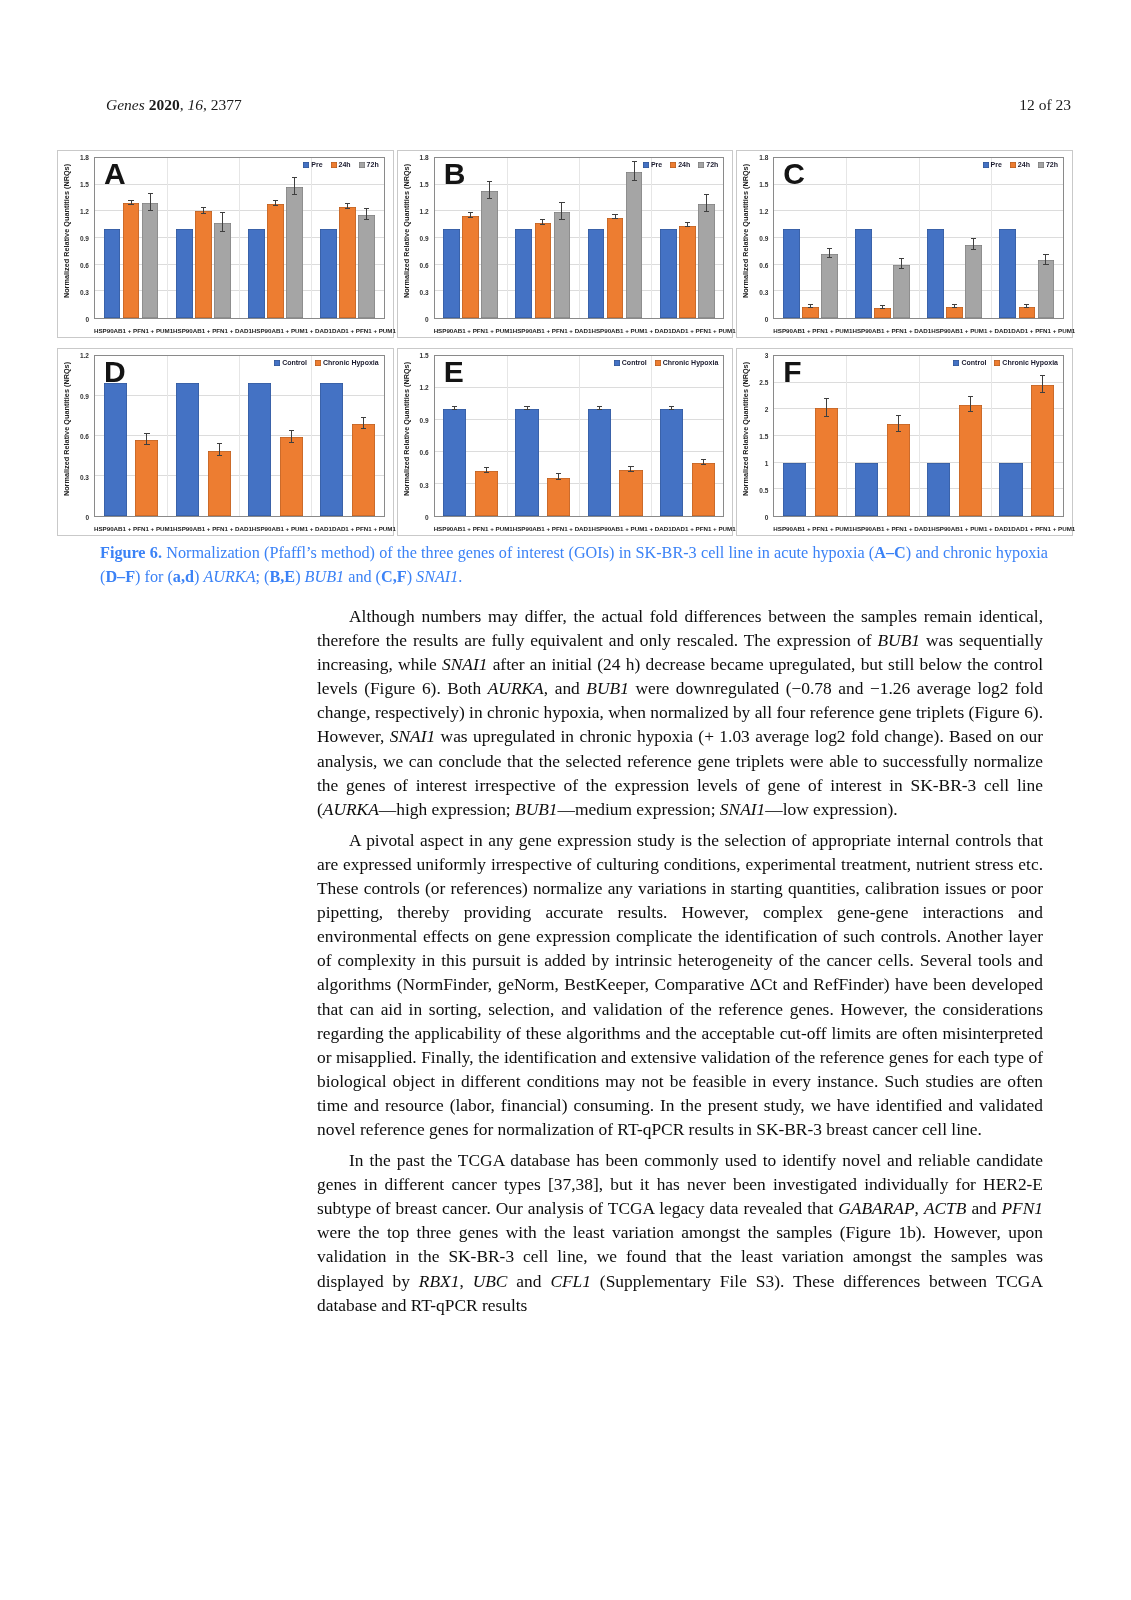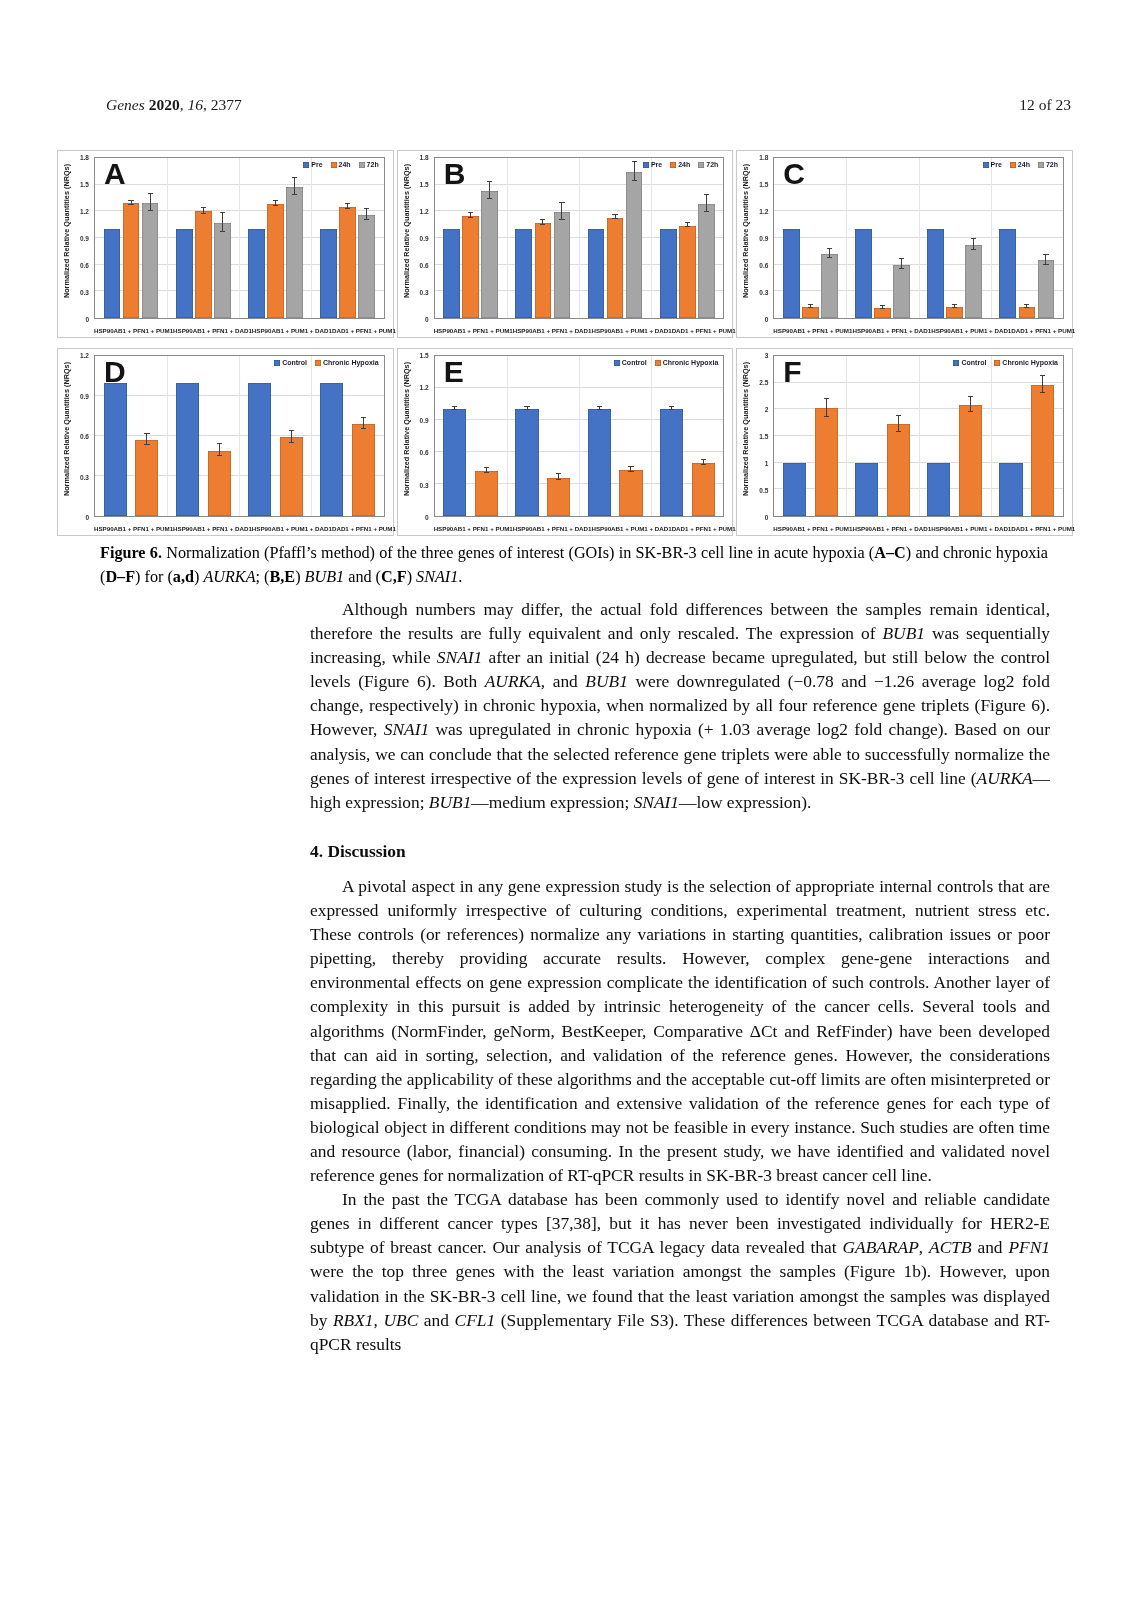--- a/index.html
+++ b/index.html
@@ -28,25 +28,25 @@
         font-family:"Liberation Sans",sans-serif;font-size:7px;font-weight:700;color:#1a1a2e;}
   .lgitem{display:flex;align-items:center;}
   .lgswatch{width:6px;height:6px;margin-right:2px;display:inline-block;box-shadow:inset 0 0 0 0.5px rgba(0,0,0,0.3);}
   .letter{position:absolute;top:1px;left:9px;font-family:"Liberation Sans",sans-serif;
         font-size:30px;font-weight:800;line-height:1;color:#141414;}
   .xlabels{position:absolute;left:36px;right:8px;bottom:3px;display:flex;}
   .xlabel{flex:1;text-align:center;font-family:"Liberation Sans",sans-serif;font-size:6.2px;
         font-weight:600;color:#222;white-space:nowrap;}
   
   .caption{position:absolute;left:100px;top:541px;width:948px;font-size:16.2px;
-        line-height:1.5;text-align:justify;color:#000000;}
+        line-height:1.5;text-align:justify;color:#3b82f6;}
   
   .body{position:absolute;left:310px;top:597px;width:740px;font-size:17.4px;
         line-height:1.385;text-align:justify;color:#0d0d0d;}
-  .body p{margin:0;text-indent:32px;}
+  .body p{margin:7px;text-indent:32px;}
   .body h2{font-size:17.4px;font-weight:bold;margin:25px 0 11px 0;text-align:left;}
 </style>
 </head>
 <body>
 
 <div class="page">
 
   <div class="running-head">
     <div><span style="font-style: italic; margin-left: 40px;">Genes </span><span style="font-weight: bold;">2020</span><span>, </span><span style="font-style: italic;">16</span><span>, 2377</span></div>
     <div>12 of 23</div>
@@ -472,18 +472,17 @@
           <div class="xlabel">HSP90AB1 + PUM1 + DAD1</div>
           <div class="xlabel">DAD1 + PFN1 + PUM1</div>
         </div>
       </div>
     </div>
 
   <div class="caption"><span style="font-weight: bold;">Figure 6.</span><span> Normalization (Pfaffl’s method) of the three genes of interest (GOIs) in SK-BR-3 cell line in acute hypoxia (</span><span style="font-weight: bold;">A–C</span><span>) and chronic hypoxia (</span><span style="font-weight: bold;">D–F</span><span>) for (</span><span style="font-weight: bold;">a,d</span><span>) </span><span style="font-style: italic;">AURKA</span><span>; (</span><span style="font-weight: bold;">B,E</span><span>) </span><span style="font-style: italic;">BUB1</span><span> and (</span><span style="font-weight: bold;">C,F</span><span>) </span><span style="font-style: italic;">SNAI1</span><span>.</span></div>
 
   <div class="body">
     <p><span>Although numbers may differ, the actual fold differences between the samples remain identical, therefore the results are fully equivalent and only rescaled. The expression of </span><span style="font-style: italic;">BUB1</span><span> was sequentially increasing, while </span><span style="font-style: italic;">SNAI1</span><span> after an initial (24 h) decrease became upregulated, but still below the control levels (Figure 6). Both </span><span style="font-style: italic;">AURKA</span><span>, and </span><span style="font-style: italic;">BUB1</span><span> were downregulated (−0.78 and −1.26 average log2 fold change, respectively) in chronic hypoxia, when normalized by all four reference gene triplets (Figure 6). However, </span><span style="font-style: italic;">SNAI1</span><span> was upregulated in chronic hypoxia (+ 1.03 average log2 fold change). Based on our analysis, we can conclude that the selected reference gene triplets were able to successfully normalize the genes of interest irrespective of the expression levels of gene of interest in SK-BR-3 cell line (</span><span style="font-style: italic;">AURKA</span><span>—high expression; </span><span style="font-style: italic;">BUB1</span><span>—medium expression; </span><span style="font-style: italic;">SNAI1</span><span>—low expression).</span></p>
-    <h2>4. Discussion</h2>
     <p><span>A pivotal aspect in any gene expression study is the selection of appropriate internal controls that are expressed uniformly irrespective of culturing conditions, experimental treatment, nutrient stress etc. These controls (or references) normalize any variations in starting quantities, calibration issues or poor pipetting, thereby providing accurate results. However, complex gene-gene interactions and environmental effects on gene expression complicate the identification of such controls. Another layer of complexity in this pursuit is added by intrinsic heterogeneity of the cancer cells. Several tools and algorithms (NormFinder, geNorm, BestKeeper, Comparative ΔCt and RefFinder) have been developed that can aid in sorting, selection, and validation of the reference genes. However, the considerations regarding the applicability of these algorithms and the acceptable cut-off limits are often misinterpreted or misapplied. Finally, the identification and extensive validation of the reference genes for each type of biological object in different conditions may not be feasible in every instance. Such studies are often time and resource (labor, financial) consuming. In the present study, we have identified and validated novel reference genes for normalization of RT-qPCR results in SK-BR-3 breast cancer cell line.</span></p>
     <p><span>In the past the TCGA database has been commonly used to identify novel and reliable candidate genes in different cancer types [37,38], but it has never been investigated individually for HER2-E subtype of breast cancer. Our analysis of TCGA legacy data revealed that </span><span style="font-style: italic;">GABARAP</span><span>, </span><span style="font-style: italic;">ACTB</span><span> and </span><span style="font-style: italic;">PFN1</span><span> were the top three genes with the least variation amongst the samples (Figure 1b). However, upon validation in the SK-BR-3 cell line, we found that the least variation amongst the samples was displayed by </span><span style="font-style: italic;">RBX1</span><span>, </span><span style="font-style: italic;">UBC</span><span> and </span><span style="font-style: italic;">CFL1</span><span> (Supplementary File S3). These differences between TCGA database and RT-qPCR results</span></p>
   </div>
 
 </div>
 
 </body></html>

